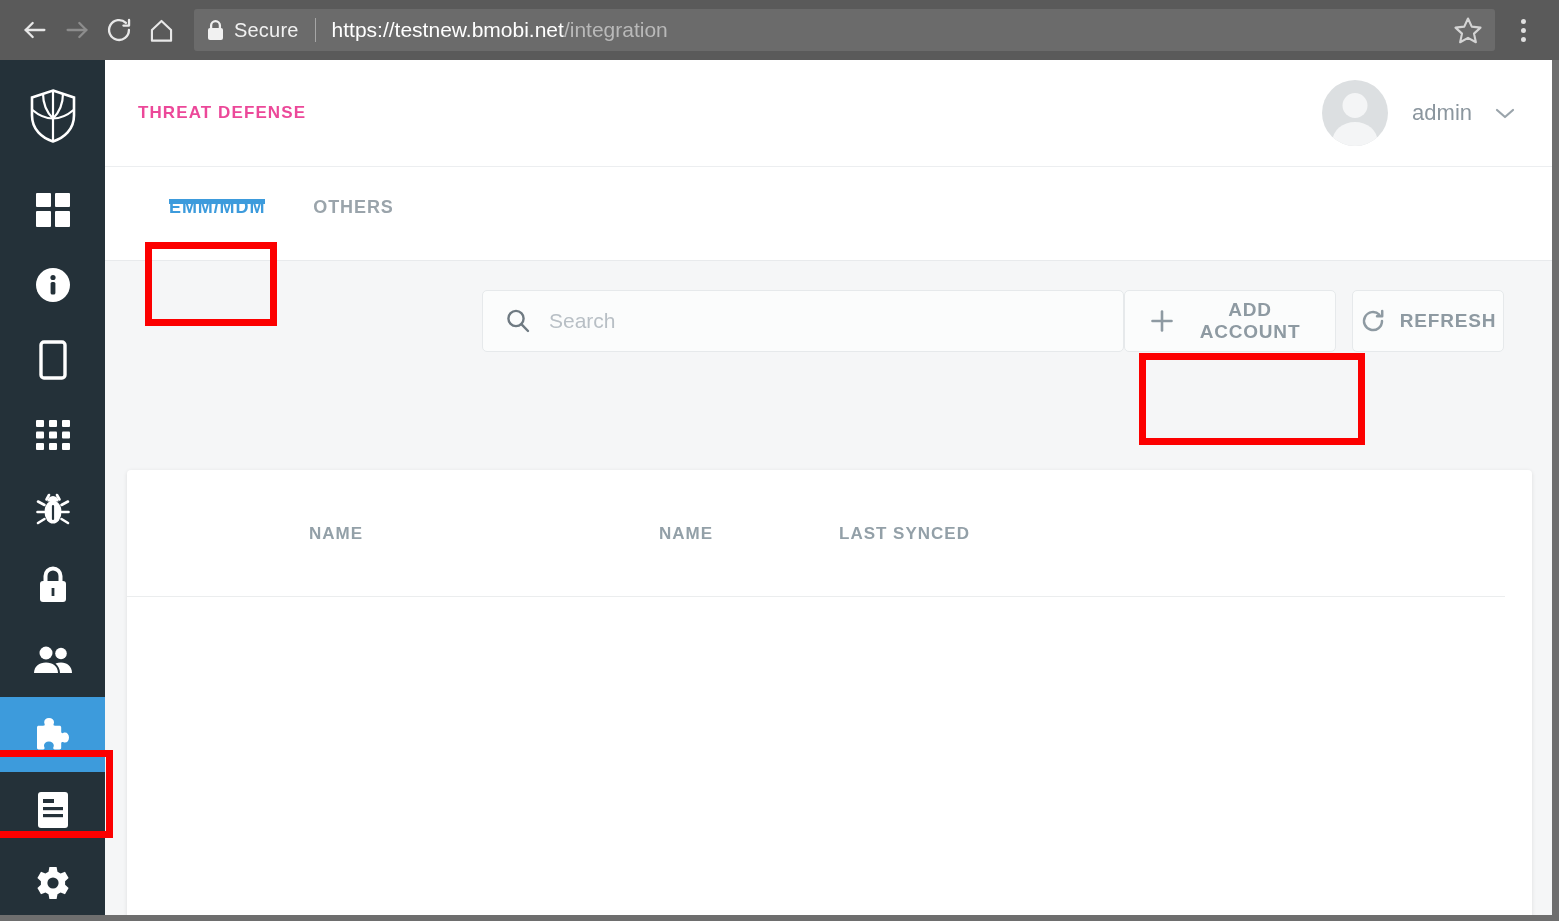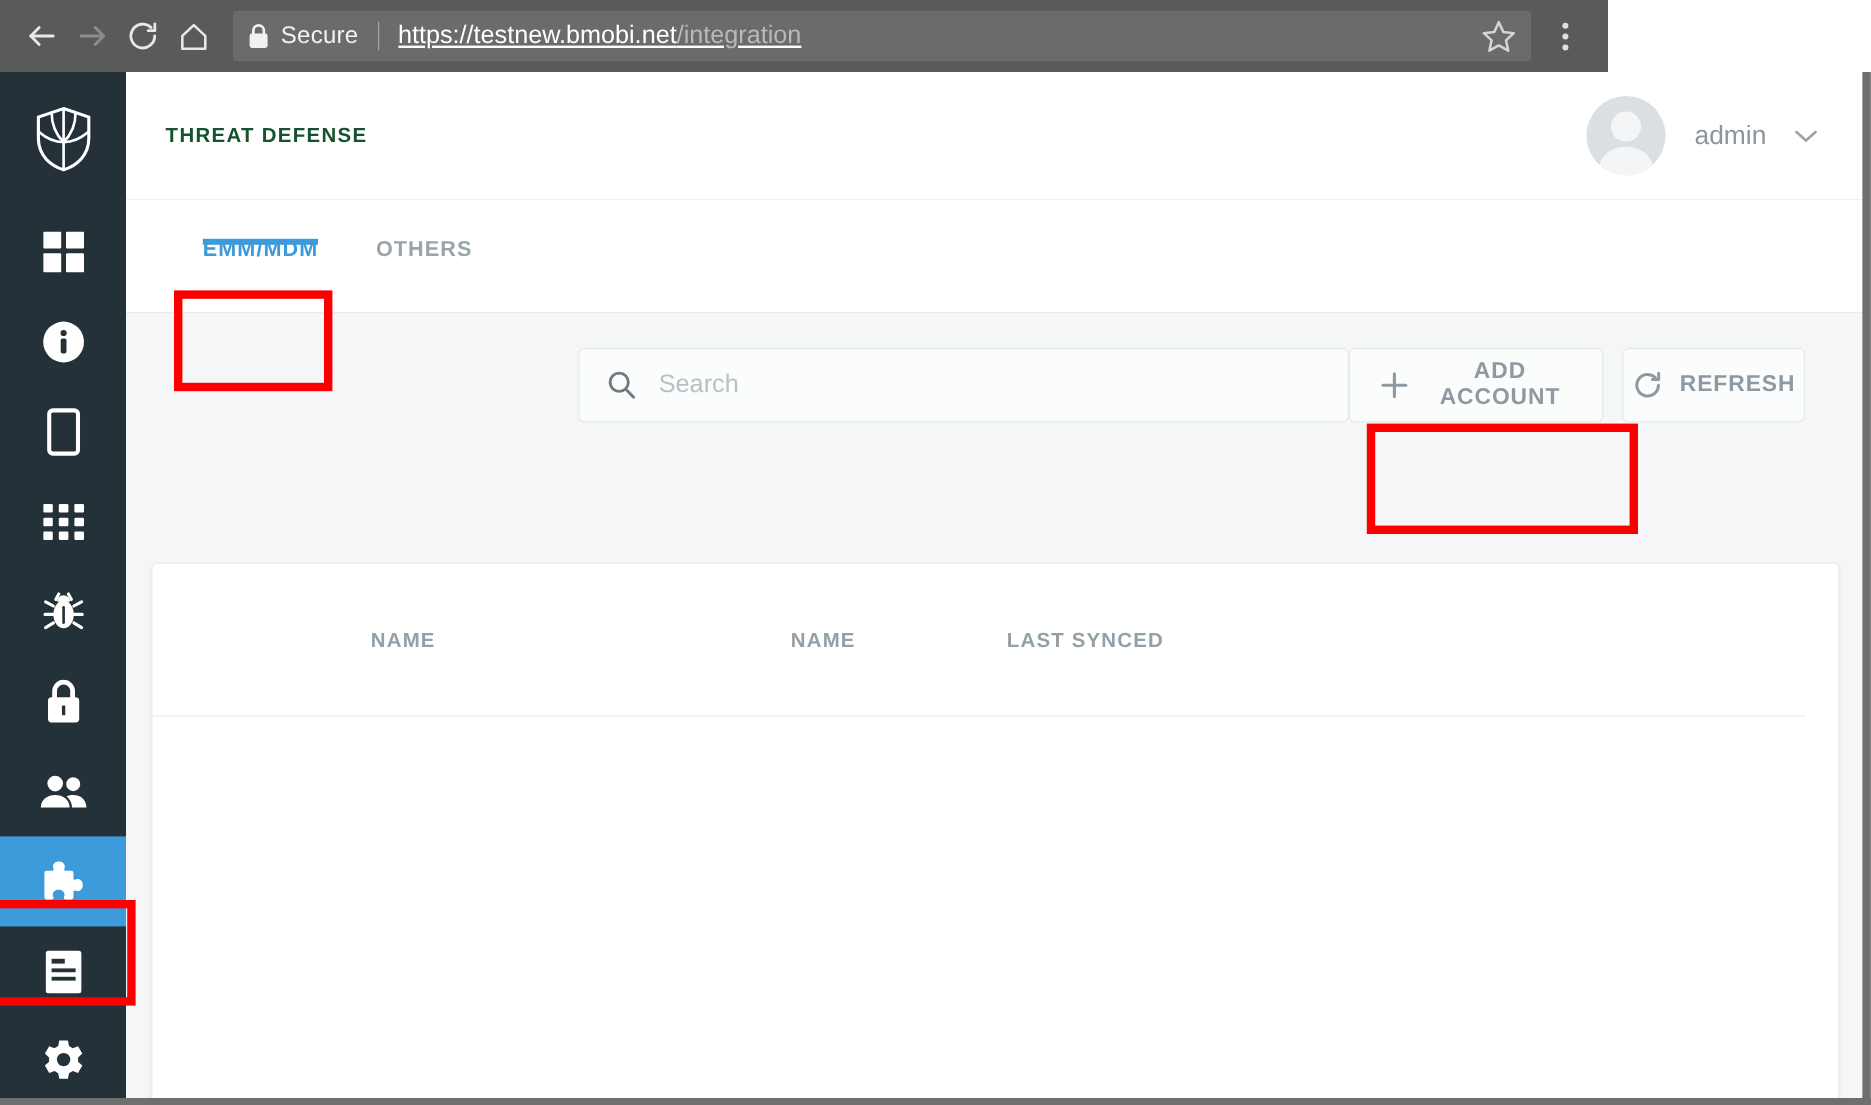--- a/index.html
+++ b/index.html
@@ -6,21 +6,21 @@
   html, body {
     width: 1559px; height: 921px;
     overflow: hidden;
     font-family: "Liberation Sans", sans-serif;
     background: #ffffff;
   }
 
   
   .browser-bar {
     position: absolute; left: 0; top: 0;
-    width: 1340px; height: 60px;
+    width: 1559px; height: 60px;
     background: #5a5a5a;
     display: flex; align-items: center;
     padding: 0 14px;
   }
   .nav-btn {
     width: 42px; height: 42px;
     display: flex; align-items: center; justify-content: center;
     color: #e8e8e8;
     font-size: 26px; line-height: 1;
     flex: 0 0 auto;
@@ -45,21 +45,20 @@
     flex: 0 0 auto;
   }
   .omni-sep {
     width: 1px; height: 24px; background: #a6a6a6;
     margin: 0 16px; flex: 0 0 auto;
   }
   .url-text {
     font-size: 21px; color: #ffffff;
     white-space: nowrap; overflow: hidden;
     flex: 1 1 auto;
-    text-decoration: underline;
   }
   .url-text .path { color: #b9b9b9; }
   .star-btn { flex: 0 0 auto; margin-left: 8px; display:flex; align-items:center; }
   .menu-btn {
     flex: 0 0 auto; width: 44px; height: 42px;
     display: flex; flex-direction: column;
     align-items: center; justify-content: center;
     gap: 4px; margin-left: 6px;
   }
   .menu-btn i {
@@ -107,21 +106,21 @@
     background: #f5f6f7;
   }
   .topbar {
     height: 107px; background: #ffffff;
     display: flex; align-items: center;
     padding: 0 0 0 33px;
     border-bottom: 1px solid #eceef0;
   }
   .app-title {
     font-size: 17px; font-weight: bold;
-    letter-spacing: 1.1px; color: #14532d;
+    letter-spacing: 1.1px; color: #ec4899;
   }
   .topbar-right {
     margin-left: auto; display: flex; align-items: center;
     padding-right: 36px;
   }
   .avatar {
     width: 66px; height: 66px; border-radius: 50%;
     background: #dcdfe1; position: relative; overflow: hidden;
     flex: 0 0 auto;
   }

